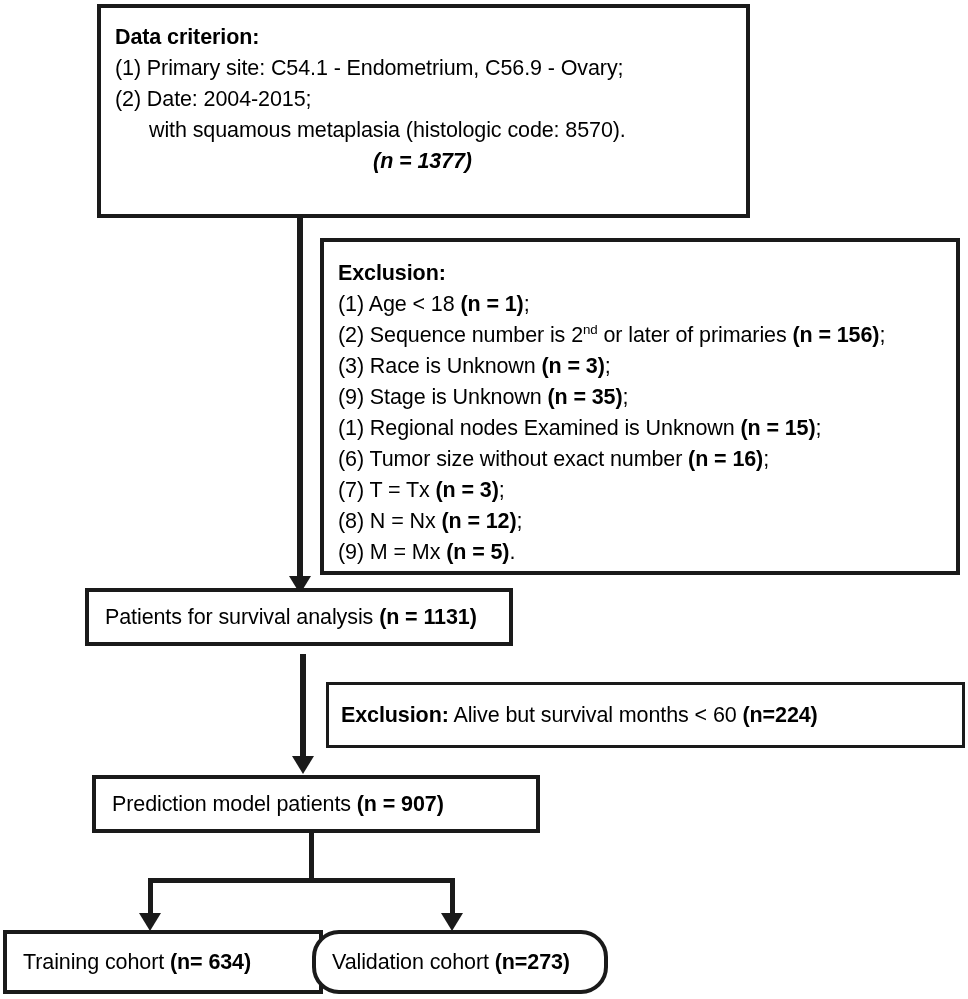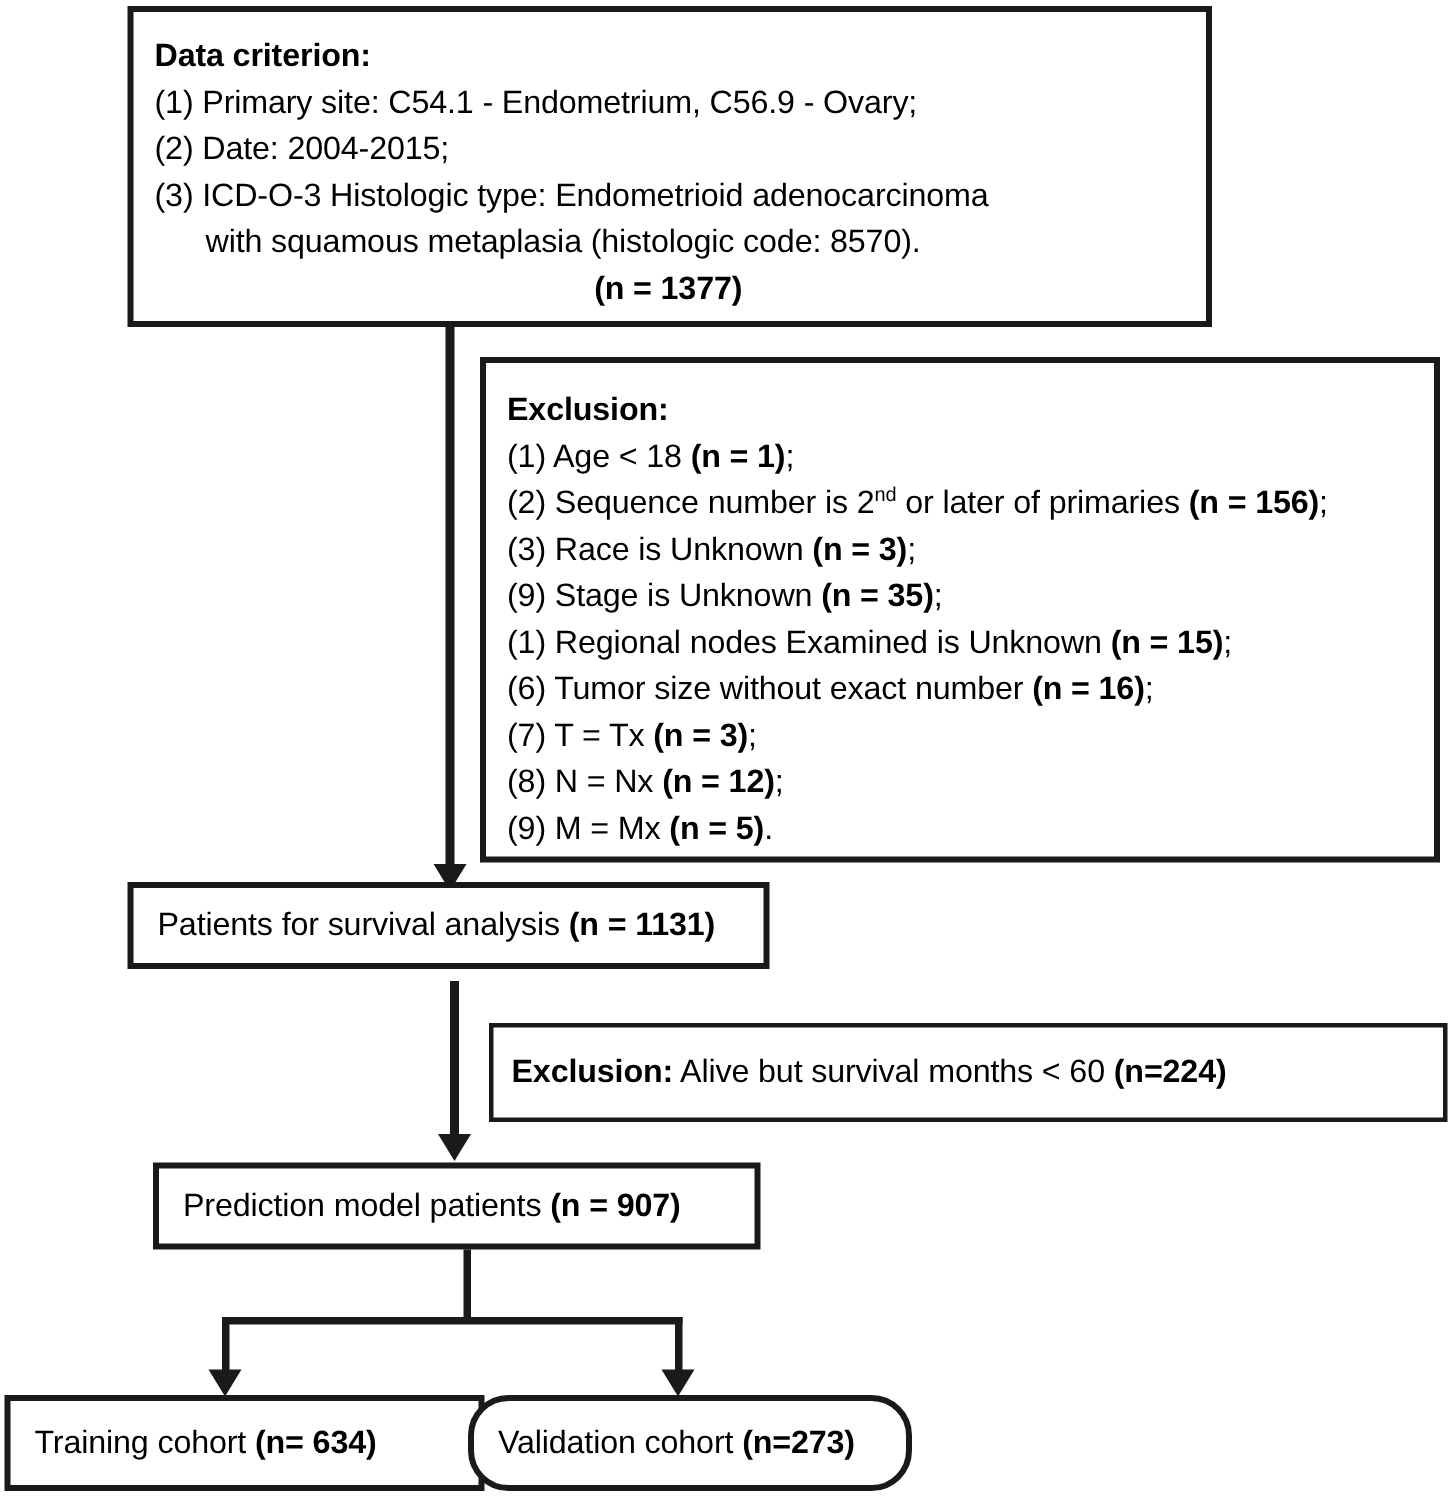--- a/index.html
+++ b/index.html
@@ -61,30 +61,29 @@
     transform: translateY(-50%);
     left: 16px;
     right: 8px;
   }
 </style>
 </head>
 <body>
 
 <div id="flowchart">
 
-  <div class="box" style="left:85px; top:4px; width:723px; height:214px;">
+  <div class="box" style="left:97px; top:4px; width:653px; height:214px;">
     <div class="box-text pad-top">
       <div><b>Data criterion:</b></div>
       <div>(1) Primary site: C54.1 - Endometrium, C56.9 - Ovary;</div>
       <div>(2) Date: 2004-2015;</div>
       <div>
-        <span>(3) ICD-O-3 Histologic type: Endometrioid  adenocarcinoma</span>
         <span class="indent">with squamous metaplasia (histologic code: 8570).</span>
       </div>
-      <div class="center" style="padding-right:16px;"><b>(n = 1377)</b></div>
+      <div class="center" style="padding-right:16px;font-style:italic;"><b>(n = 1377)</b></div>
     </div>
   </div>
 
   <div class="line vline" style="left:297px; top:218px; width:6px; height:360px;"></div>
   <div class="arrow-down" style="left:289px; top:576px;"></div>
 
   <div class="box" style="left:320px; top:238px; width:640px; height:337px;">
     <div class="box-text pad-top" style="padding-top:16px;">
       <div><b>Exclusion:</b></div>
       <div>
@@ -125,21 +124,21 @@
 
   <div class="line vline" style="left:300px; top:654px; width:6px; height:104px;"></div>
   <div class="arrow-down" style="left:292px; top:756px;"></div>
 
   <div class="box thin" style="left:326px; top:682px; width:639px; height:66px;">
     <div class="box-text vcenter" style="left:12px;">
       <b>Exclusion:</b><span> Alive but survival months &lt; 60 </span><b>(n=224)</b>
     </div>
   </div>
 
-  <div class="box" style="left:102px; top:775px; width:405px; height:58px;">
+  <div class="box" style="left:92px; top:775px; width:448px; height:58px;">
     <div class="box-text vcenter">
       <span>Prediction model patients </span><b>(n = 907)</b>
     </div>
   </div>
 
   <div class="line vline" style="left:309px; top:833px; width:5px; height:48px;"></div>
   <div class="line hline" style="left:148px; top:878px; width:307px; height:5px;"></div>
   <div class="line vline" style="left:148px; top:878px; width:5px; height:37px;"></div>
   <div class="line vline" style="left:450px; top:878px; width:5px; height:37px;"></div>
   <div class="arrow-down" style="left:139px; top:913px;"></div>

